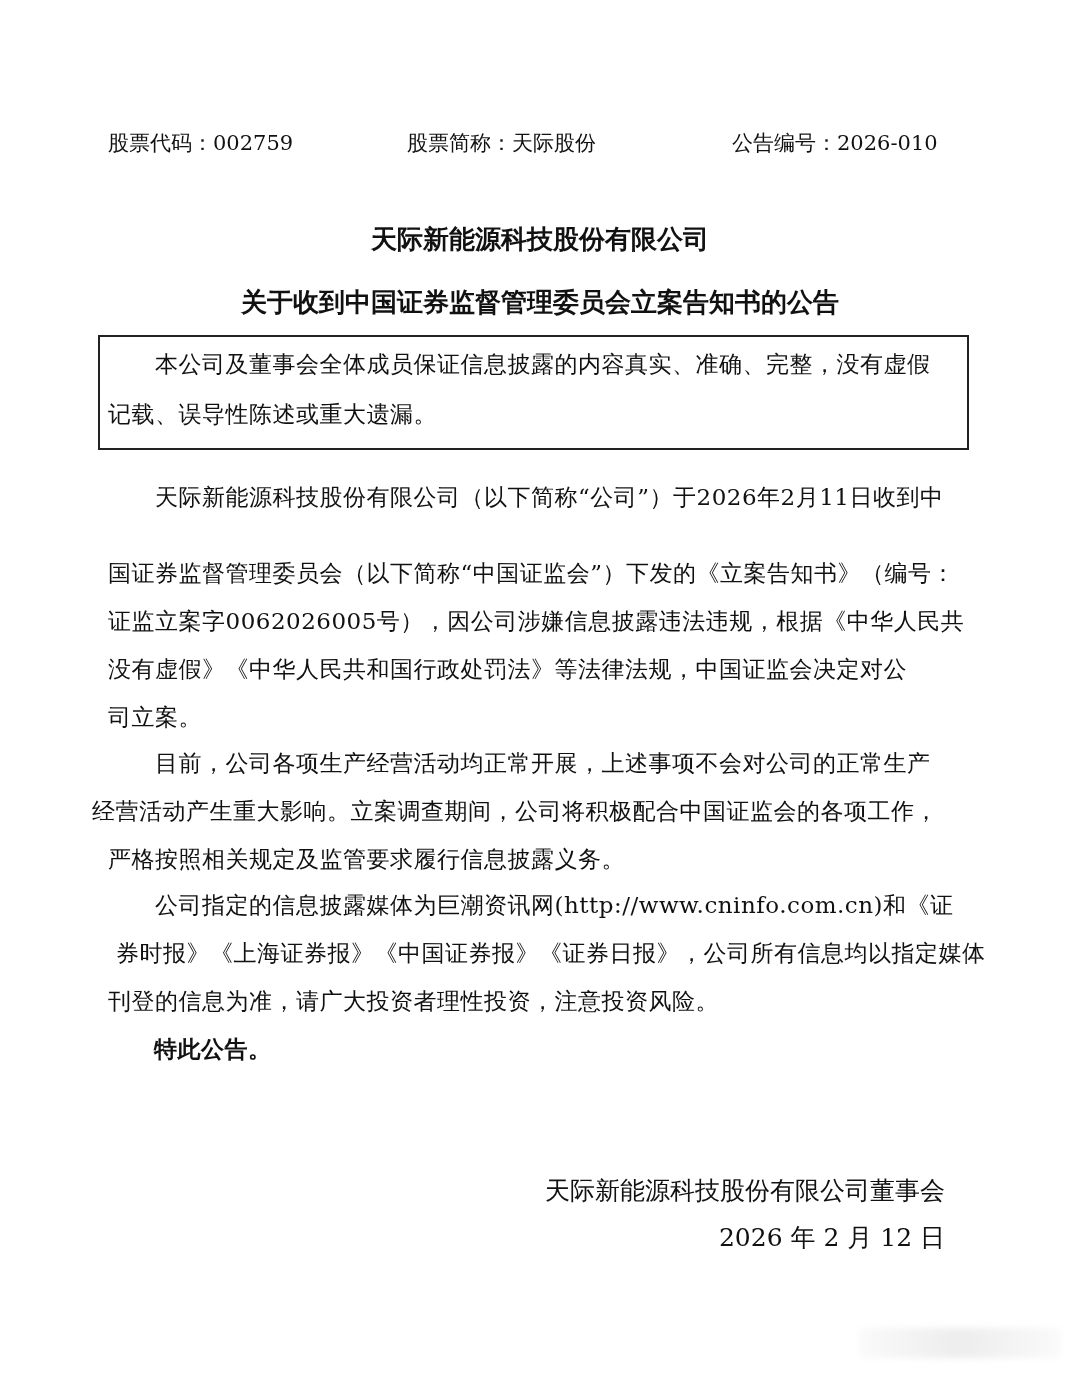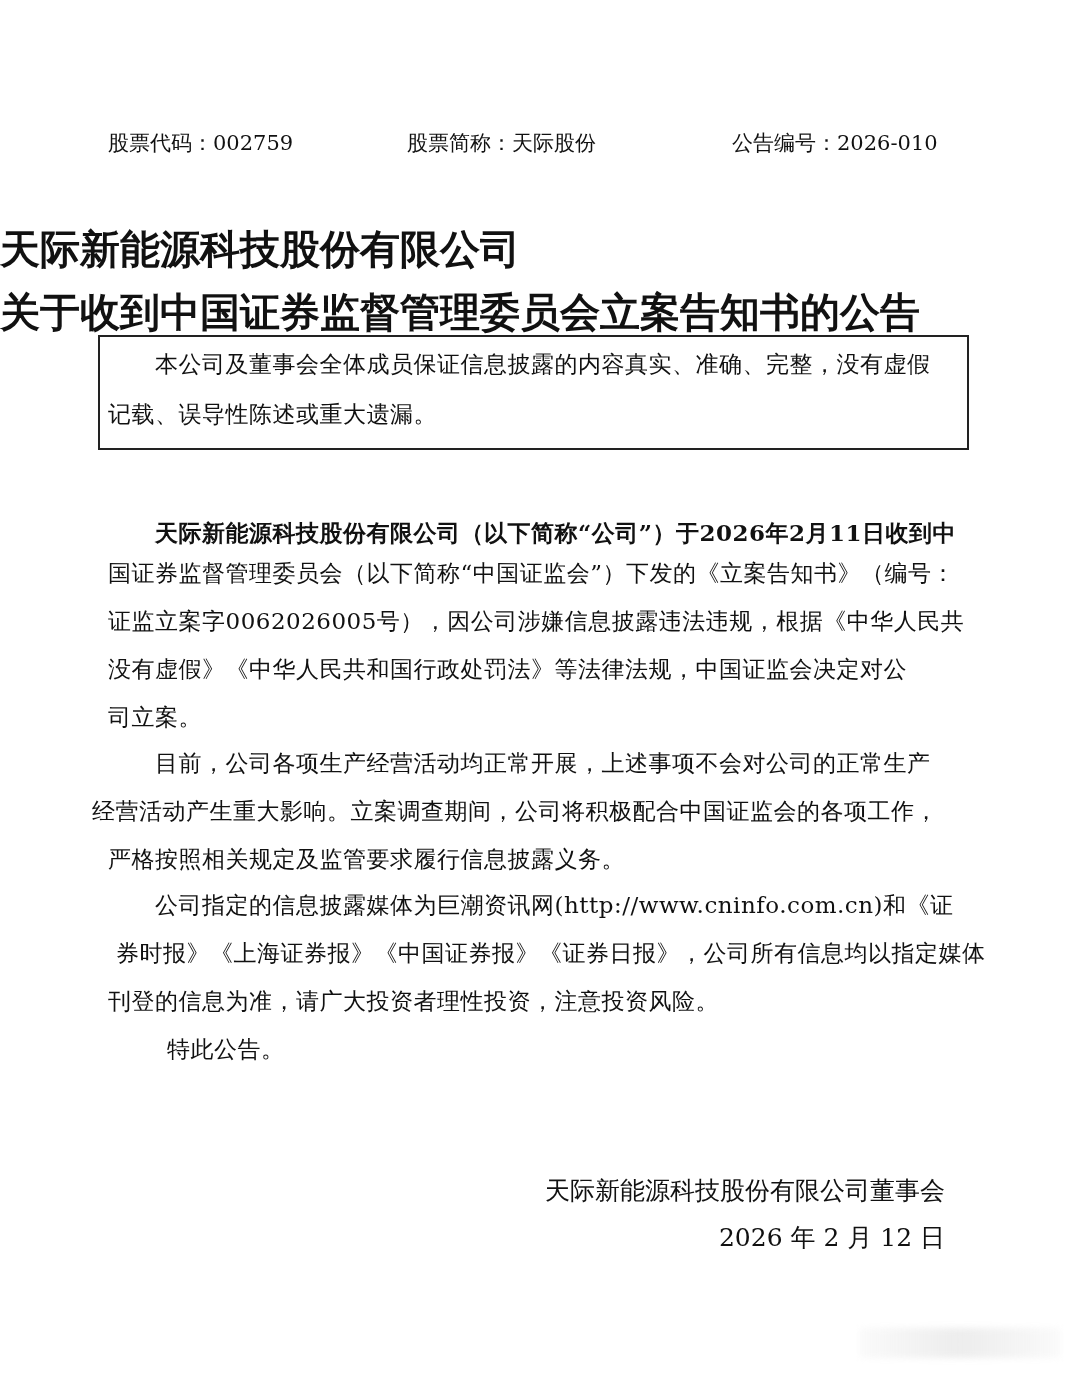--- a/index.html
+++ b/index.html
@@ -1,20 +1,20 @@
 <!DOCTYPE html>
 <html><head>
 <meta charset="utf-8">
 <style>
   html, body { margin: 0; padding: 0; background: #ffffff; }
   body { width: 1080px; height: 1373px; position: relative; overflow: hidden;
          font-family: "DejaVu Serif", "Liberation Serif", serif; color: #111; }
   .abs { position: absolute; white-space: nowrap; }
   .hdr { top: 129px; font-size: 21px; }
-  .title { left: 0; width: 1080px; text-align: left; font-weight: bold; font-size: 40px;
+  .title { left: 0; width: 1080px; text-align: center; font-weight: bold; font-size: 26px;
            font-family: "DejaVu Sans", "Liberation Sans", sans-serif; }
   .box { position: absolute; left: 98px; top: 335px; width: 871px; height: 115px;
          border: 2px solid #222; box-sizing: border-box; }
   .line { font-size: 23px; letter-spacing: 0.5px; }
   .sig { font-size: 25px; right: 135px; }
   .watermark { position: absolute; left: 860px; top: 1328px; width: 200px; height: 30px;
                background: linear-gradient(90deg, rgba(230,230,230,0.2), rgba(215,215,215,0.45), rgba(230,230,230,0.2));
                filter: blur(3px); }
 </style>
 </head>
@@ -24,32 +24,32 @@
 <div class="abs hdr" style="left:407px;">股票简称：天际股份</div>
 <div class="abs hdr" style="left:732px;">公告编号：2026-010</div>
 
 <div class="abs title" style="top:222px;">天际新能源科技股份有限公司</div>
 <div class="abs title" style="top:285px;">关于收到中国证券监督管理委员会立案告知书的公告</div>
 
 <div class="box"></div>
 <div class="abs line" style="left:155px; top:349px;">本公司及董事会全体成员保证信息披露的内容真实、准确、完整，没有虚假</div>
 <div class="abs line" style="left:108px; top:399px;">记载、误导性陈述或重大遗漏。</div>
 
-<div class="abs line" style="left:155px; top:518px;font-weight:bold;">天际新能源科技股份有限公司（以下简称“公司”）于2026年2月11日收到中</div>
+<div class="abs line" style="left:155px; top:482px;">天际新能源科技股份有限公司（以下简称“公司”）于2026年2月11日收到中</div>
 <div class="abs line" style="left:108px; top:558px;">国证券监督管理委员会（以下简称“中国证监会”）下发的《立案告知书》（编号：</div>
 <div class="abs line" style="left:108px; top:606px;">证监立案字0062026005号），因公司涉嫌信息披露违法违规，根据《中华人民共</div>
 <div class="abs line" style="left:108px; top:654px;">没有虚假》《中华人民共和国行政处罚法》等法律法规，中国证监会决定对公</div>
 <div class="abs line" style="left:108px; top:702px;">司立案。</div>
 
 <div class="abs line" style="left:155px; top:748px;">目前，公司各项生产经营活动均正常开展，上述事项不会对公司的正常生产</div>
 <div class="abs line" style="left:92px; top:796px;">经营活动产生重大影响。立案调查期间，公司将积极配合中国证监会的各项工作，</div>
 <div class="abs line" style="left:108px; top:844px;">严格按照相关规定及监管要求履行信息披露义务。</div>
 
 <div class="abs line" style="left:155px; top:890px;">公司指定的信息披露媒体为巨潮资讯网(http://www.cninfo.com.cn)和《证</div>
 <div class="abs line" style="left:116px; top:938px;">券时报》《上海证券报》《中国证券报》《证券日报》，公司所有信息均以指定媒体</div>
 <div class="abs line" style="left:108px; top:986px;">刊登的信息为准，请广大投资者理性投资，注意投资风险。</div>
 
-<div class="abs line" style="left:167px; top:1034px;">特此公告。</div>
+<div class="abs line" style="left:154px; top:1034px;font-weight:bold;">特此公告。</div>
 
 <div class="abs sig" style="top:1174px;">天际新能源科技股份有限公司董事会</div>
 <div class="abs sig" style="top:1221px;">2026 年 2 月 12 日</div>
 
 <div class="watermark"></div>
 
 </body></html>

